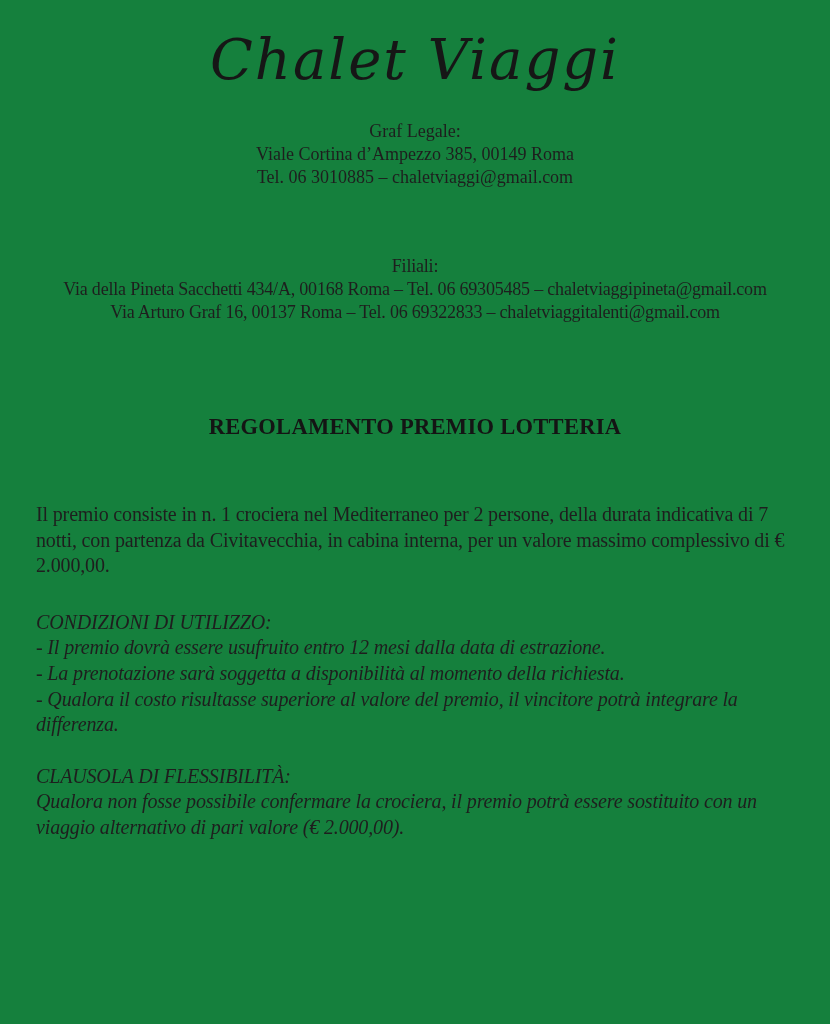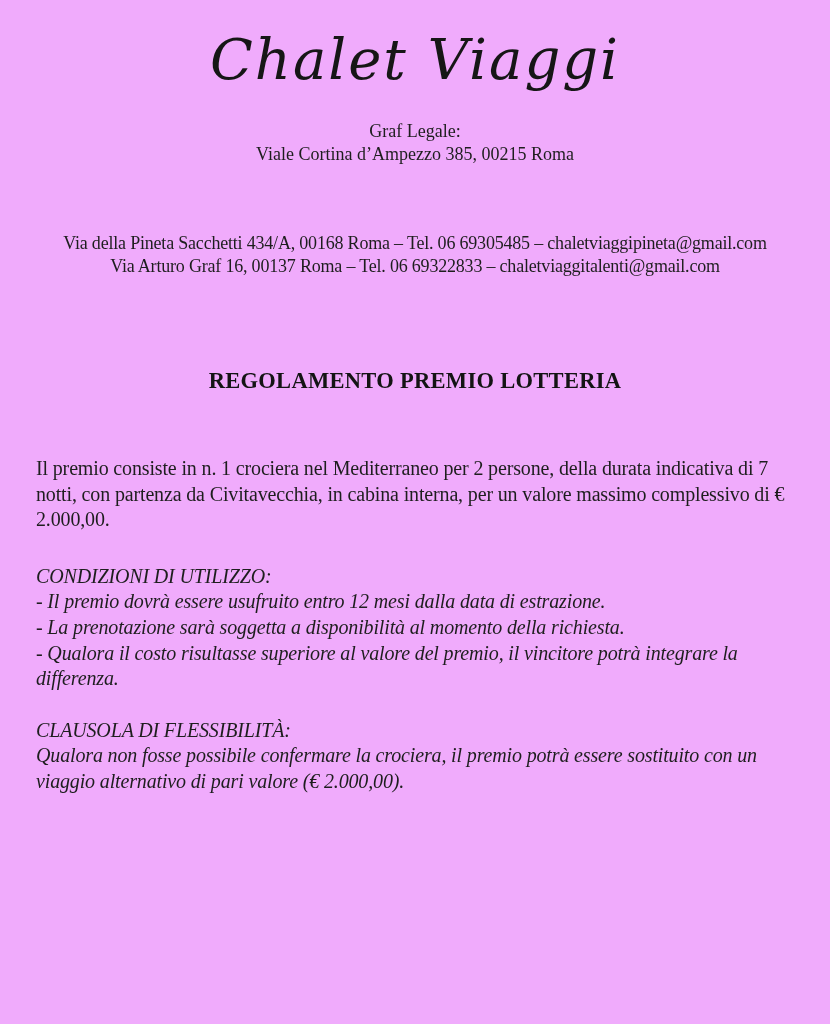--- a/index.html
+++ b/index.html
@@ -4,21 +4,21 @@
 <style>
   html, body {
     margin: 0;
     padding: 0;
     background: #ffffff;
   }
   .page {
     position: relative;
     width: 830px;
     height: 1024px;
-    background: #f0abfc;
+    background: #15803d;
     color: #1b1b1b;
     font-family: "Liberation Serif", serif;
     overflow: hidden;
   }
   
   .logo {
     height: 108px;
     box-sizing: border-box;
     padding-top: 10px;
     display: flex;
@@ -64,24 +64,26 @@
 </style>
 </head>
 <body>
 
 <div class="page">
 
   <div class="logo">Chalet Viaggi</div>
 
   <div class="center-block sede">
     <div>Graf Legale:</div>
-    <div>Viale Cortina d’Ampezzo 385, 00215 Roma</div>
+    <div>Viale Cortina d’Ampezzo 385, 00149 Roma</div>
+    <div>Tel. 06 3010885 – chaletviaggi@gmail.com</div>
   </div>
 
   <div class="center-block filiali">
+    <div>Filiali:</div>
     <div>Via della Pineta Sacchetti 434/A, 00168 Roma – Tel. 06 69305485 – chaletviaggipineta@gmail.com</div>
     <div>Via Arturo Graf 16, 00137 Roma – Tel. 06 69322833 – chaletviaggitalenti@gmail.com</div>
   </div>
 
   <h1 class="title">REGOLAMENTO PREMIO LOTTERIA</h1>
 
   <div class="content">
 
     <p class="para">Il premio consiste in n. 1 crociera nel Mediterraneo per 2 persone, della durata indicativa di 7 notti, con partenza da Civitavecchia, in cabina interna, per un valore massimo complessivo di € 2.000,00.</p>
 

